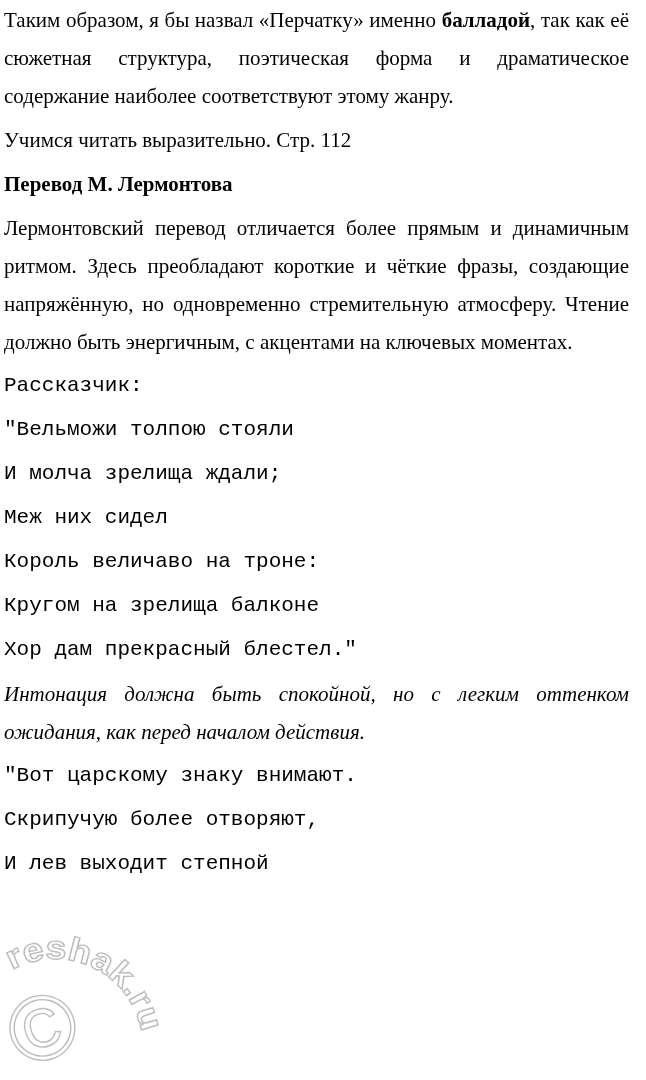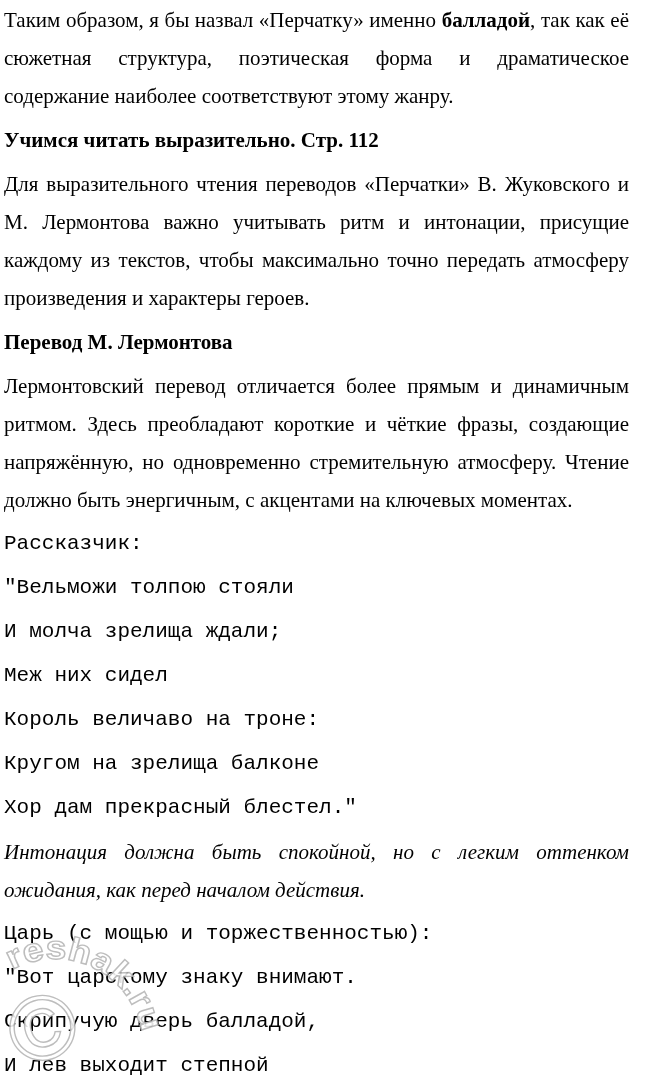--- a/index.html
+++ b/index.html
@@ -23,21 +23,21 @@
   .page p {
     margin: 0 13px 6px 0;
     font-size: 21px;
     line-height: 38px;
   }
   .justify {
     text-align: justify;
     text-justify: inter-word;
   }
   .heading-left {
-    font-weight: bold;
+    font-weight: normal;
     text-align: left;
   }
   .heading-center {
     font-weight: bold;
   }
   .stage-direction {
     font-style: italic;
     text-align: justify;
   }
   .poem-line, .speaker-line {
@@ -58,41 +58,39 @@
 <body>
 
 <div class="page">
 
   <p class="justify">
     <span>Таким образом, я бы назвал «Перчатку» именно </span><b>балладой</b><span>, так как её сюжетная структура, поэтическая форма и драматическое содержание наиболее соответствуют этому жанру.</span>
   </p>
 
   <p class="heading-left">Учимся читать выразительно. Стр. 112</p>
 
-  <p class="justify">Для выразительного чтения переводов «Перчатки» В. Жуковского и М. Лермонтова важно учитывать ритм и интонации, присущие каждому из текстов, чтобы максимально точно передать атмосферу произведения и характеры героев.</p>
 
   <p class="heading-center">Перевод М. Лермонтова</p>
 
   <p class="justify">Лермонтовский перевод отличается более прямым и динамичным ритмом. Здесь преобладают короткие и чёткие фразы, создающие напряжённую, но одновременно стремительную атмосферу. Чтение должно быть энергичным, с акцентами на ключевых моментах.</p>
 
   <p class="speaker-line">Рассказчик:</p>
 
   <p class="poem-line">"Вельможи толпою стояли</p>
   <p class="poem-line">И молча зрелища ждали;</p>
   <p class="poem-line">Меж них сидел</p>
   <p class="poem-line">Король величаво на троне:</p>
   <p class="poem-line">Кругом на зрелища балконе</p>
   <p class="poem-line">Хор дам прекрасный блестел."</p>
 
   <p class="stage-direction">Интонация должна быть спокойной, но с легким оттенком ожидания, как перед началом действия.</p>
 
-  <p class="speaker-line">Царь (с мощью и торжественностью):</p>
 
   <p class="poem-line">"Вот царскому знаку внимают.</p>
-  <p class="poem-line">Скрипучую дверь балладой,</p>
+  <p class="poem-line">Скрипучую более отворяют,</p>
   <p class="poem-line">И лев выходит степной</p>
 
 </div>
 
 <svg class="watermark" viewBox="0 0 180 145" xmlns="http://www.w3.org/2000/svg" aria-hidden="true">
   <defs>
     <path id="wm-arc" d="M 12 35 A 88 88 0 0 1 142 101" fill="none"></path>
   </defs>
   <text font-family="Liberation Sans, DejaVu Sans, sans-serif" font-size="33" font-weight="bold" fill="#ffffff" stroke="#b5b5b5" stroke-width="1.4">
     <textPath href="#wm-arc" startOffset="0" textLength="168" lengthAdjust="spacingAndGlyphs">reshak.ru</textPath>

